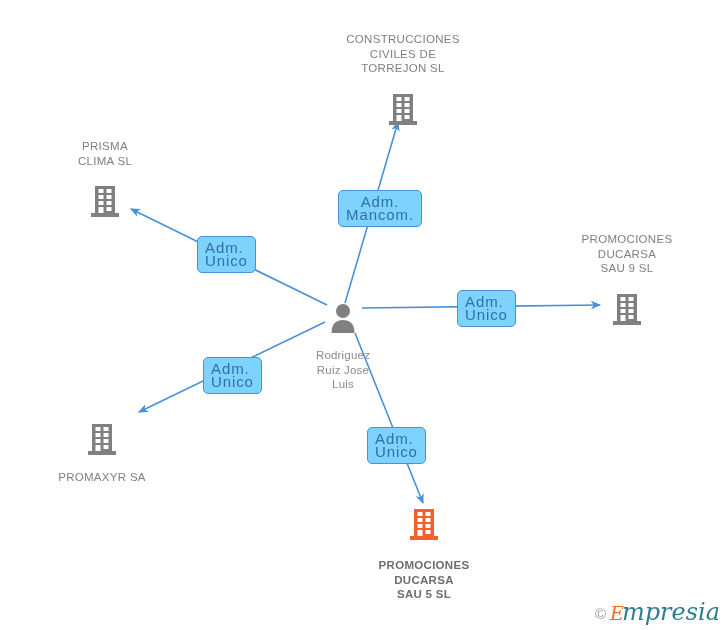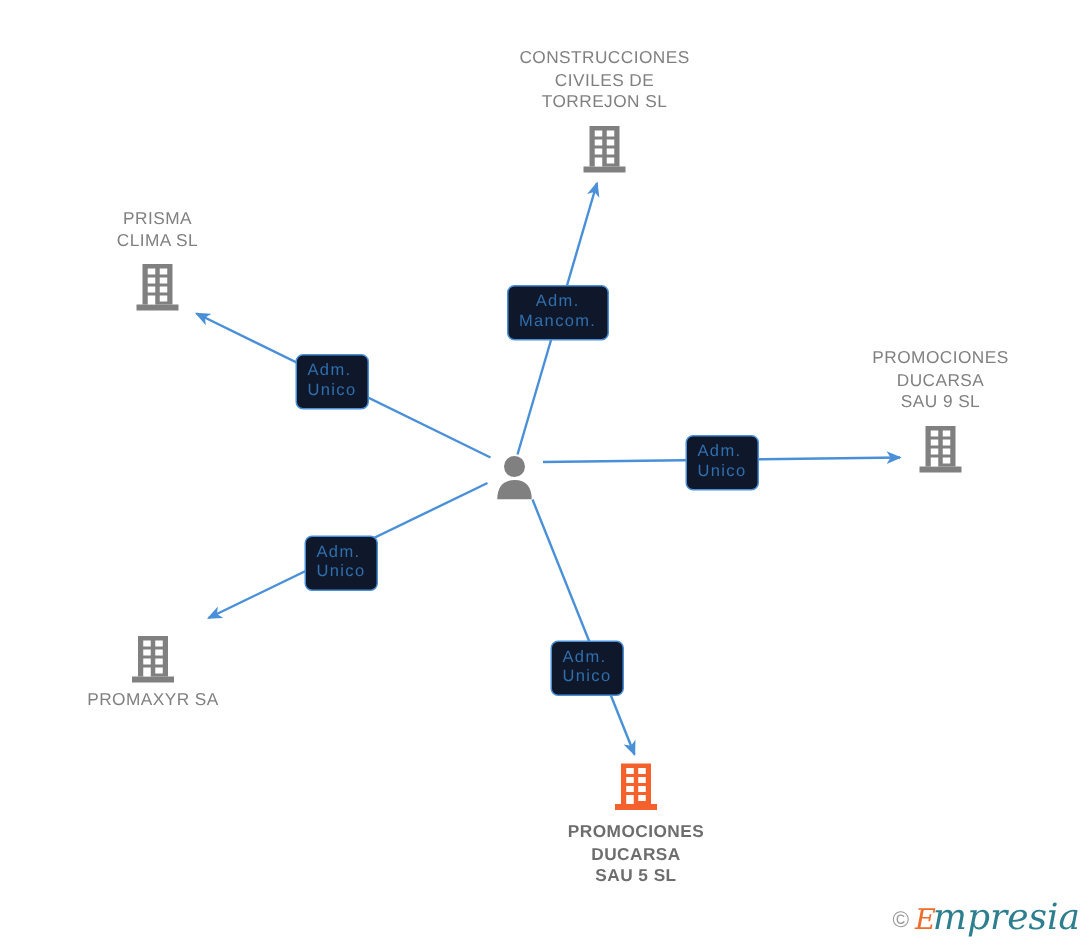--- a/index.html
+++ b/index.html
@@ -24,20 +24,21 @@
     width: 728px;
     height: 630px;
   }
   .node {
     position: absolute;
     display: flex;
     flex-direction: column;
     align-items: center;
     width: 160px;
     margin-left: -80px;
+    gap: 10px;
   }
   .node-label {
     font-size: 11.5px;
     line-height: 14.5px;
     color: #808080;
     text-align: center;
     white-space: pre-line;
     letter-spacing: 0.3px;
   }
   .node-label.focus {
@@ -48,23 +49,23 @@
     color: #8a8a8a;
     letter-spacing: 0.2px;
   }
   .icon-wrap {
     line-height: 0;
   }
   .label-box {
     position: absolute;
     border: 1px solid #4a90d9;
     border-radius: 5px;
-    background: #0f172a;
+    background: #7dd3fc;
     color: #2f6fad;
-    font-size: 11px;
+    font-size: 15px;
     line-height: 13px;
     letter-spacing: 0.9px;
     padding: 4px 7px 5px 7px;
     white-space: pre-line;
     box-sizing: border-box;
   }
   .watermark {
     position: absolute;
     right: 8px;
     bottom: 6px;
@@ -213,20 +214,23 @@
 SAU 5 SL</div>
   </div>
 
   <div class="node" style="left:343px; top:303px;">
     <div class="icon-wrap">
       <svg width="28" height="30" viewBox="0 0 28 30" xmlns="http://www.w3.org/2000/svg">
         <circle cx="14" cy="8" r="7" fill="#808080"></circle>
         <path d="M 14 17 C 6 17 2.5 22 2.5 30 L 25.5 30 C 25.5 22 22 17 14 17 Z" fill="#808080"></path>
       </svg>
     </div>
+    <div class="node-label person" style="margin-top:5px;">Rodriguez
+Ruiz Jose
+Luis</div>
   </div>
 
   <div class="label-box" style="left:338px; top:190px; text-align:center;">Adm.
 Mancom.</div>
 
   <div class="label-box" style="left:197px; top:236px;">Adm.
 Unico</div>
 
   <div class="label-box" style="left:457px; top:290px;">Adm.
 Unico</div>

